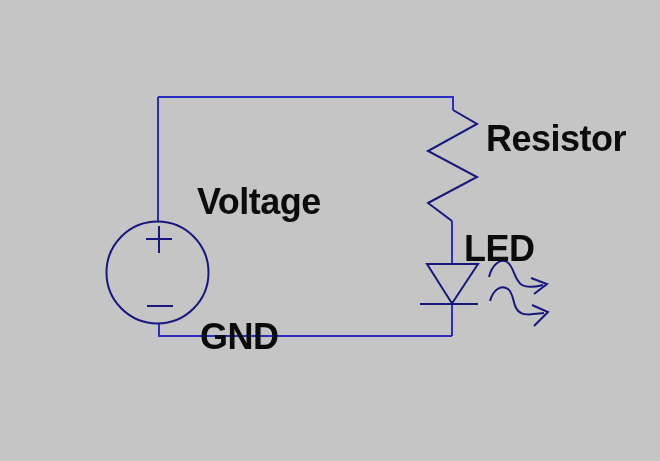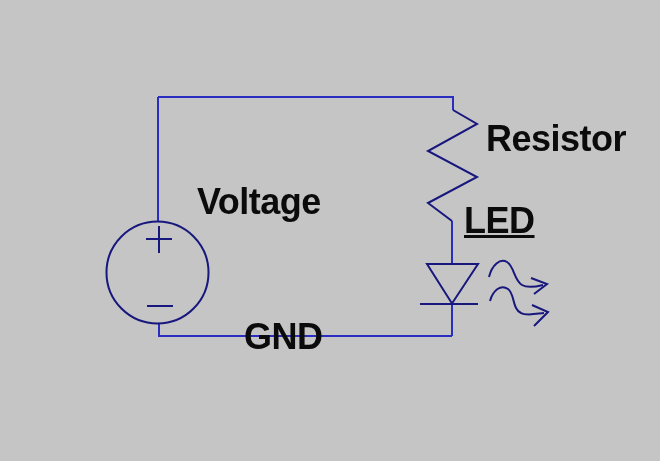--- a/index.html
+++ b/index.html
@@ -34,22 +34,22 @@
     position: absolute;
     color: #0b0b0b;
     font-weight: bold;
     font-size: 36px;
     line-height: 40px;
     white-space: nowrap;
     letter-spacing: -0.5px;
   }
   #label-voltage  { left: 197px; top: 182px; text-align: right; }
   #label-resistor { left: 486px; top: 119px; }
-  #label-led      { left: 464px; top: 201px; text-decoration: underline; }
-  #label-gnd      { left: 200px; top: 317px; margin-left: 44px; }
+  #label-led      { left: 464px; top: 229px; }
+  #label-gnd      { left: 200px; top: 317px; }
 </style>
 </head>
 <body>
 
 <div id="circuit-canvas">
 
   <svg id="circuit-svg" width="660" height="461" viewBox="0 0 660 461">
 
     <g>
       <polyline class="wire" points="158,222 158,97"></polyline>

